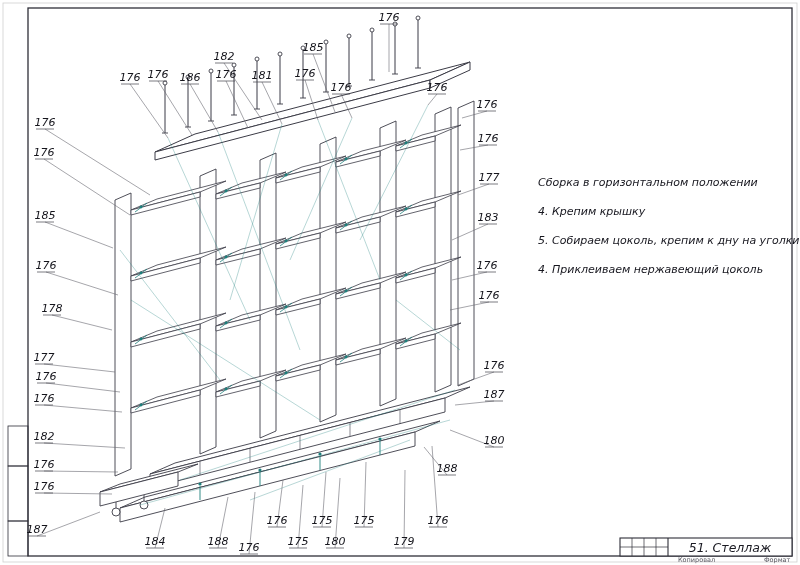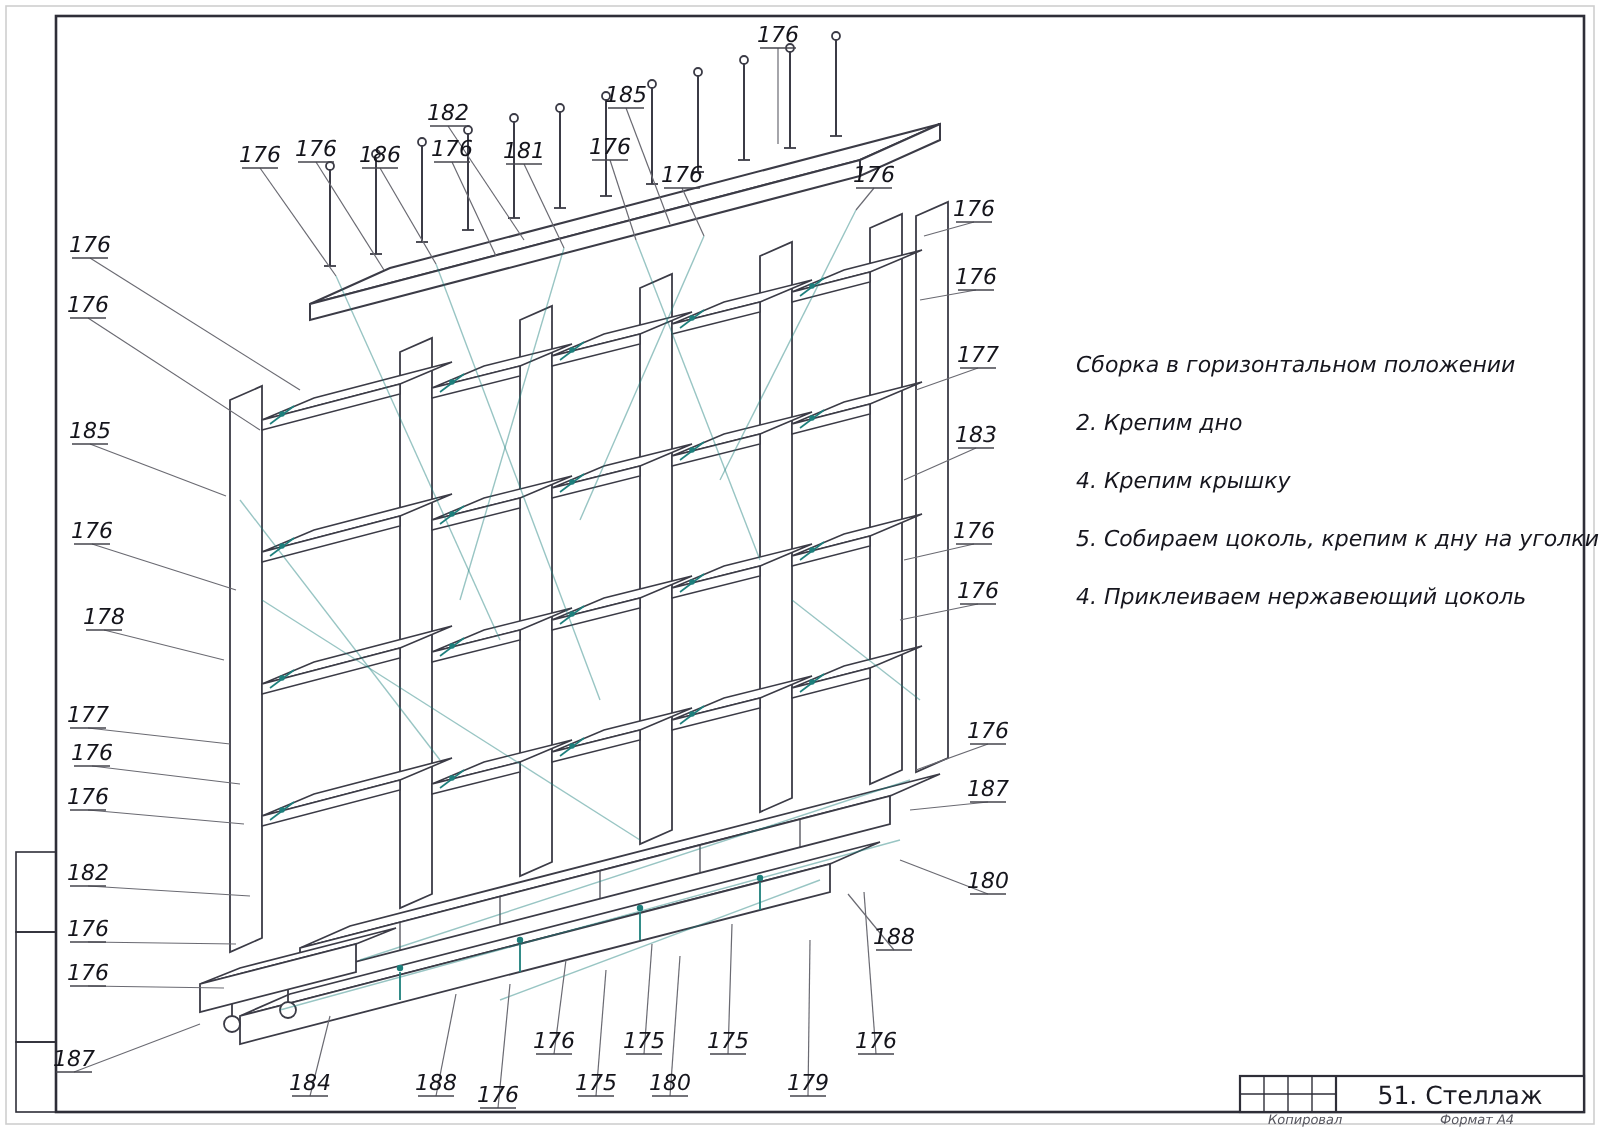--- a/index.html
+++ b/index.html
@@ -4,22 +4,22 @@
 <style>
   html,body{margin:0;padding:0;background:#ffffff;}
   body{font-family:"DejaVu Sans",sans-serif;}
   .sheet{position:relative;width:800px;height:565px;background:#ffffff;overflow:hidden;}
   svg{position:absolute;left:0;top:0;}
   svg text{font-family:"DejaVu Sans",sans-serif;}
   .instructions{position:absolute;left:538px;top:176px;width:254px;font-style:italic;
                 font-size:11px;color:#16161e;}
   .instructions .line{height:12px;margin-bottom:17px;white-space:nowrap;}
   .tb-name{position:absolute;left:668px;top:540px;width:124px;text-align:center;
-           font-size:12.5px;color:#1a1a22;}
-  .tb-small{position:absolute;font-size:6.5px;color:#55555e;font-style:italic;}
+           font-style:italic;font-size:12.5px;color:#1a1a22;}
+  .tb-small{position:absolute;font-size:6.5px;color:#55555e;margin-left:44px;}
   .tb-copied{left:634px;top:556px;}
   .tb-format{left:720px;top:556px;}
 </style>
 </head>
 <body>
 
 <div class="sheet">
 
   <svg id="drawing" width="800" height="565" viewBox="0 0 800 565">
 
@@ -334,21 +334,20 @@
         <line x1="395" y1="548" x2="413" y2="548" stroke="#44444c" stroke-width="0.7"></line>
         <text x="404" y="545" text-anchor="middle" font-size="11" font-style="italic" fill="#15151c">179</text>
         <line x1="438" y1="527" x2="432" y2="446" stroke="#6a6a72" stroke-width="0.6"></line>
         <line x1="429" y1="527" x2="447" y2="527" stroke="#44444c" stroke-width="0.7"></line>
         <text x="438" y="524" text-anchor="middle" font-size="11" font-style="italic" fill="#15151c">176</text>
       </g>
   </svg>
 
   <div class="instructions">
     <div class="line">Сборка в горизонтальном положении</div>
-    <div class="line">2. Крепим дно</div>
     <div class="line">4. Крепим крышку</div>
     <div class="line">5. Собираем цоколь, крепим к дну на уголки</div>
     <div class="line">4. Приклеиваем нержавеющий цоколь</div>
   </div>
 
   <div class="tb-name">51. Стеллаж</div>
   <div class="tb-small tb-copied">Копировал</div>
   <div class="tb-small tb-format">Формат А4</div>
 
 </div>

